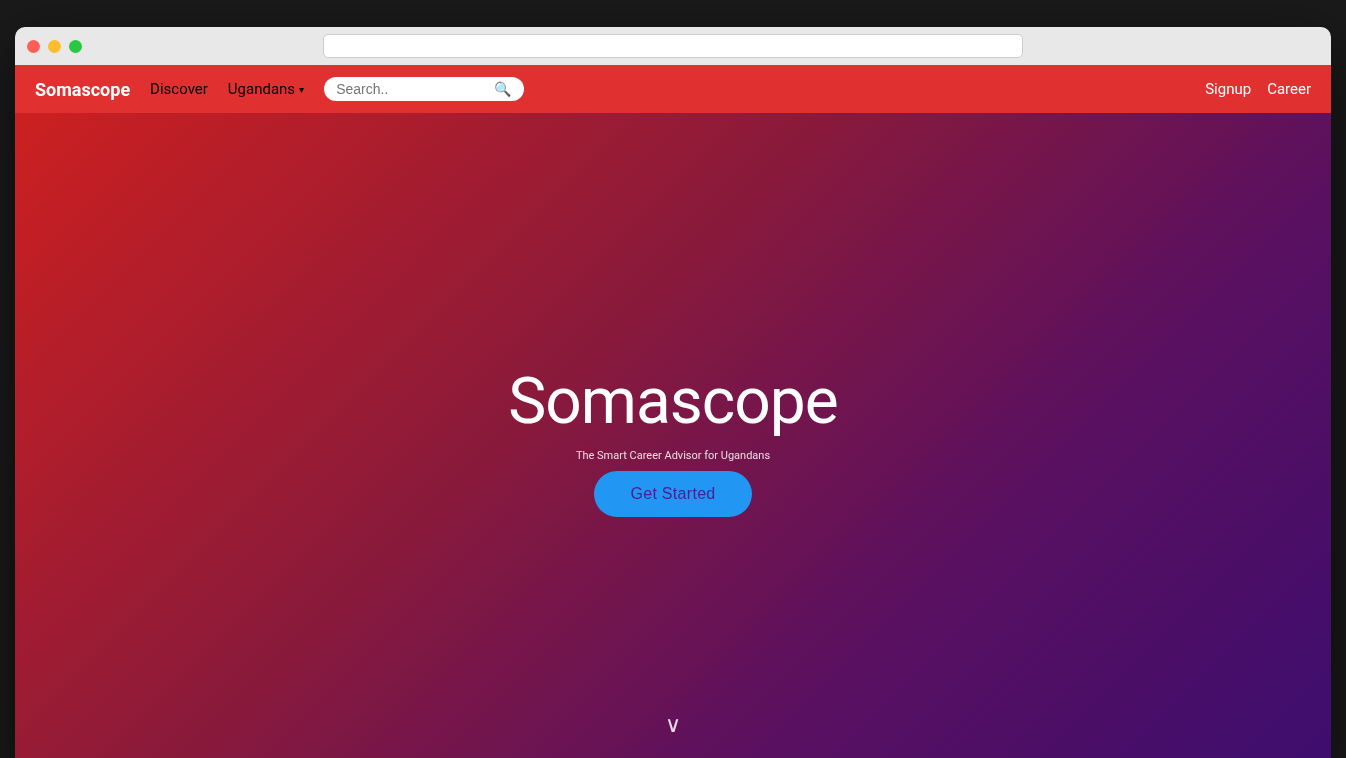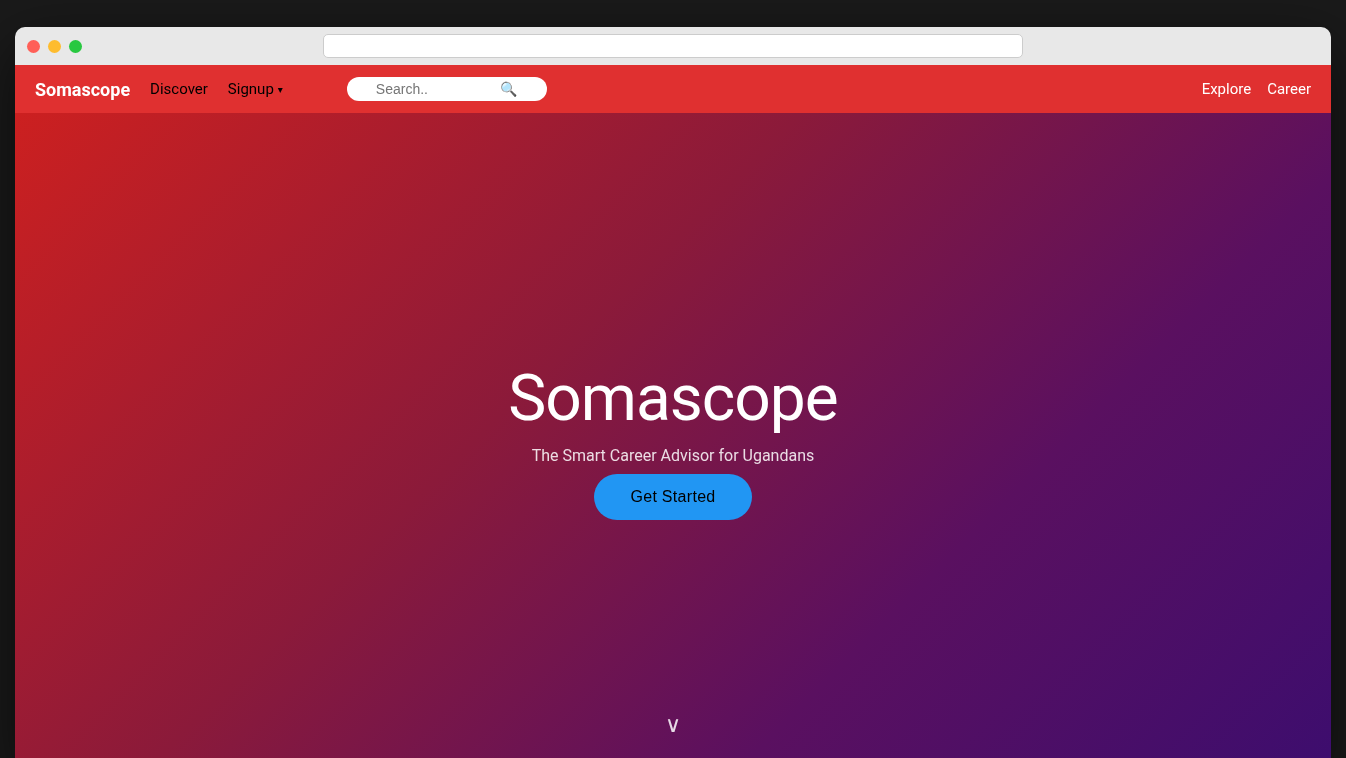--- a/index.html
+++ b/index.html
@@ -89,24 +89,23 @@
 
     .nav-link .chevron {
       font-size: 10px;
     }
 
     .search-container {
       display: flex;
       align-items: center;
       background: white;
       border-radius: 20px;
-      padding: 4px 29px;
+      padding: 4px 12px;
       gap: 6px;
       width: 200px;
-      margin-left: 44px;
     }
 
     .search-input {
       border: none;
       outline: none;
       font-size: 14px;
       color: #555;
       width: 100%;
       background: transparent;
     }
@@ -146,34 +145,34 @@
     .hero-title {
       color: white;
       font-size: 64px;
       font-weight: 400;
       margin-bottom: 10px;
       letter-spacing: -1px;
     }
 
     .hero-subtitle {
       color: rgba(255,255,255,0.85);
-      font-size: 16px;
+      font-size: 11px;
       margin-bottom: 9px;
     }
 
     .hero-tagline {
       color: white;
       font-size: 36px;
       font-weight: 500;
       margin-bottom: 30px;
     }
 
     .cta-button {
       background: #2196F3;
-      color: #000000;
+      color: #4c1d95;
       border: none;
       padding: 14px 36px;
       border-radius: 30px;
       font-size: 16px;
       font-weight: 500;
       cursor: pointer;
       letter-spacing: 0.3px;
     }
 
     .scroll-indicator {
@@ -198,31 +197,31 @@
     <div class="traffic-light maximize"></div>
     <div class="url-bar"></div>
   </div>
 
   <nav class="navbar">
     <a class="nav-brand">Somascope</a>
 
     <a class="nav-link">Discover</a>
 
     <a class="nav-link">
-      <span>Signup</span>
+      <span>Ugandans</span>
       <span class="chevron">▾</span>
     </a>
 
     <div class="search-container">
       <input class="search-input" type="text" placeholder="Search.." style="">
       <span class="search-icon">🔍</span>
     </div>
 
     <div class="nav-right">
-      <a class="nav-auth-link">Explore</a>
+      <a class="nav-auth-link">Signup</a>
       <a class="nav-auth-link">Career</a>
     </div>
   </nav>
 
   <section class="hero">
     <h1 class="hero-title">Somascope</h1>
     <p class="hero-subtitle">The Smart Career Advisor for Ugandans</p>
     <button class="cta-button">Get Started</button>
 
     <div class="scroll-indicator">∨</div>

